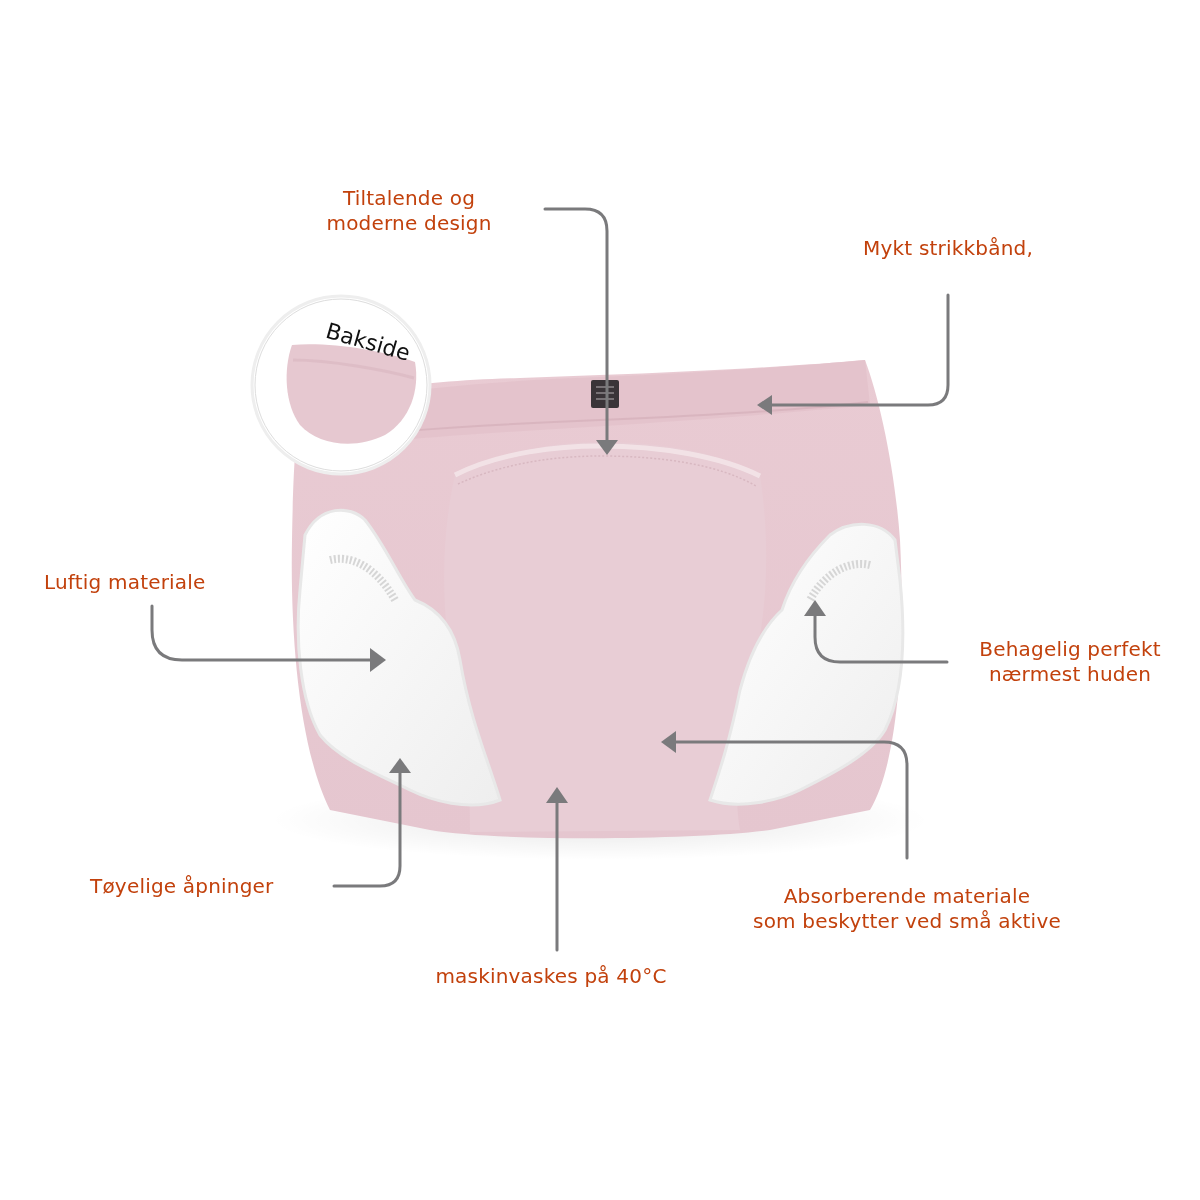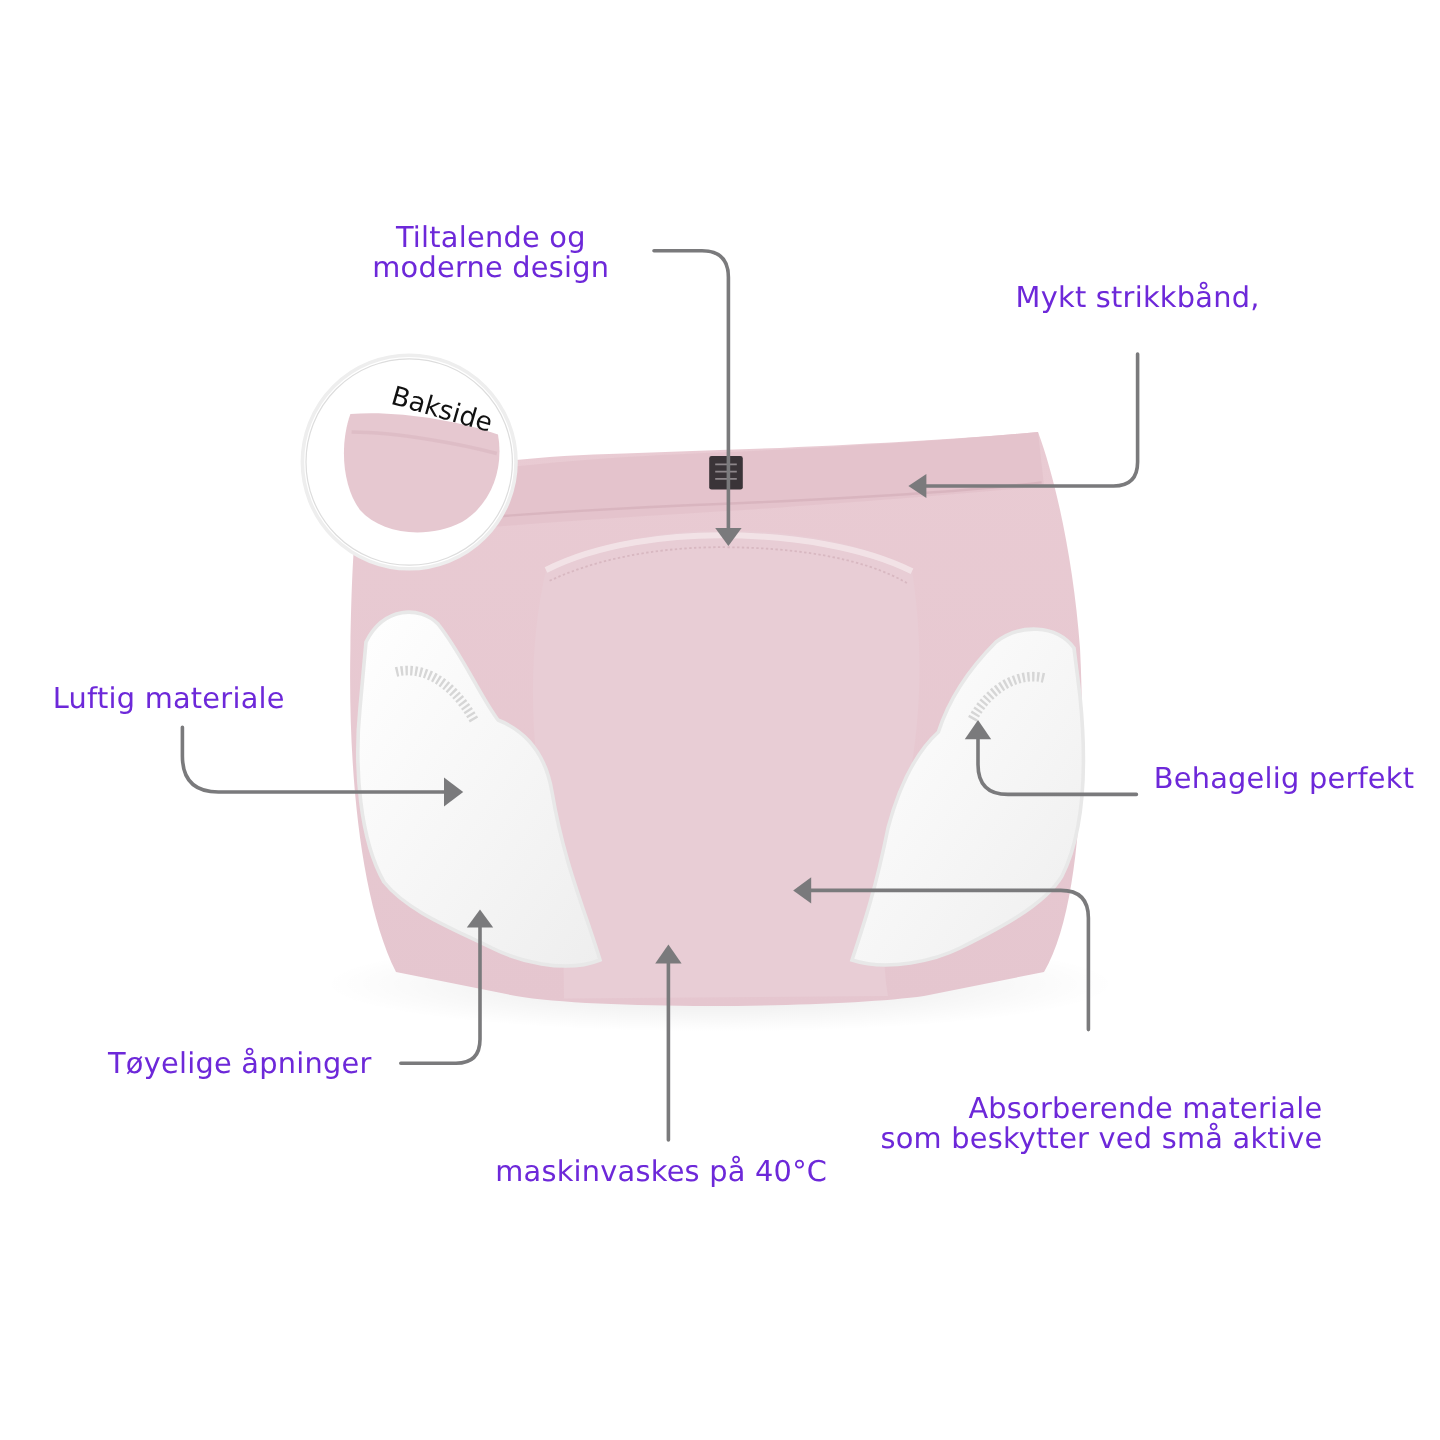--- a/index.html
+++ b/index.html
@@ -1,20 +1,20 @@
 <!DOCTYPE html>
 <html><head>
 <meta charset="utf-8">
 <style>
   html, body { margin:0; padding:0; background:#ffffff; }
   body { width:1200px; height:1200px; position:relative; overflow:hidden;
          font-family:"DejaVu Sans", sans-serif; color:#111; }
   .stage { position:absolute; left:0; top:0; width:1200px; height:1200px; }
-  .label { position:absolute; font-size:24px; line-height:25px; text-align:center;
-           white-space:nowrap; letter-spacing:0.2px; color:#6d28d9; }
+  .label { position:absolute; font-size:20px; line-height:25px; text-align:center;
+           white-space:nowrap; letter-spacing:0.2px; color:#c2410c; }
   .label .l { display:block; }
   svg.art { position:absolute; left:0; top:0; }
   .inset-label { position:absolute; font-size:22px; transform-origin:left top; }
 </style>
 </head>
 <body>
 
 <div class="stage">
 
   <svg class="art" width="1200" height="1200" viewBox="0 0 1200 1200">
@@ -116,27 +116,28 @@
   <div class="label" style="left:790px; top:236px; width:316px;">
     <span class="l">Mykt strikkbånd,</span>
   </div>
 
   <div class="label" style="left:44px; top:570px; text-align:right;">
     <span class="l">Luftig materiale</span>
   </div>
 
   <div class="label" style="left:950px; top:637px; width:240px;">
     <span class="l">Behagelig perfekt</span>
+    <span class="l">nærmest huden</span>
   </div>
 
   <div class="label" style="left:90px; top:874px; text-align:center;">
     <span class="l">Tøyelige åpninger</span>
   </div>
 
-  <div class="label" style="left:712px; top:912px; width:390px;text-align:right;">
+  <div class="label" style="left:712px; top:884px; width:390px;">
     <span class="l">Absorberende materiale</span>
     <span class="l">som beskytter ved små aktive</span>
   </div>
 
   <div class="label" style="left:400px; top:964px; width:302px;">
     <span class="l">maskinvaskes på 40°C</span>
   </div>
 
 </div>
 

